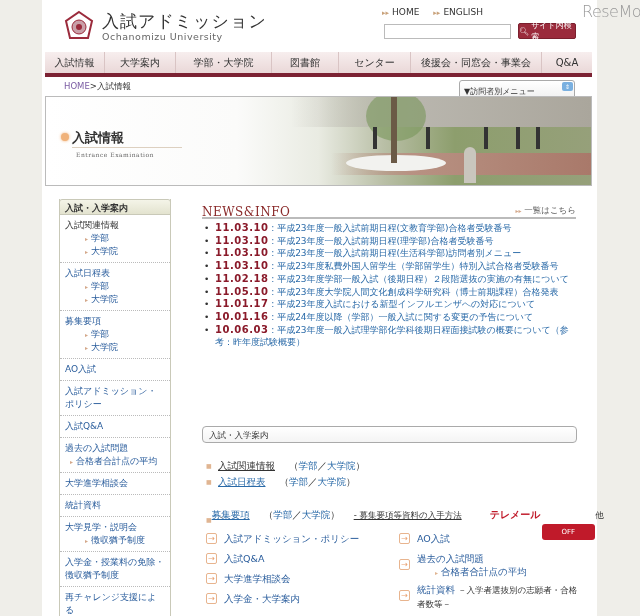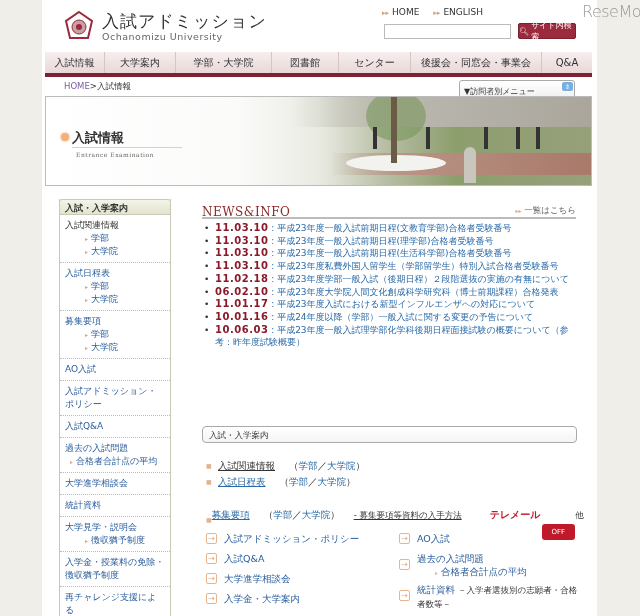--- a/index.html
+++ b/index.html
@@ -76,21 +76,21 @@
   .guide-head { position: absolute; left: 160px; top: 426px; width: 375px; height: 17px; border: 1px solid #aaa; border-radius: 4px; background: linear-gradient(#fff, #f4f4f4); font-size: 8.5px; padding: 3px 6px; color: #333; }
   .guide-list { position: absolute; left: 164px; top: 458px; width: 372px; }
   .gl-row { font-size: 9.5px; line-height: 16px; color: #2a6aa8; display: flex; align-items: center; white-space: nowrap; }
   .gl-row .b { color: #e0b592; font-size: 6px; width: 12px; }
   .gl-row .main { text-decoration: underline; }
   .gl-row .main.dark { color: #333; }
   .gl-row .paren { margin-left: 14px; }
   .gl-row .paren .p { color: #333; }
   .gl-row .note { color: #333; font-size: 8.5px; margin-left: 14px; text-decoration: underline; }
   .gl-row .tele { color: #c01a2a; font-weight: bold; margin-left: 28px; font-size: 10px; }
-  .gl-row .tele-badge { display: inline-block; background: #c01a2a; color: #fff; font-size: 7px; padding: 0 10px; border-radius: 3px; margin-left: 1px; margin-top: 34px; }
+  .gl-row .tele-badge { display: inline-block; background: #c01a2a; color: #fff; font-size: 7px; padding: 0 20px; border-radius: 3px; margin-left: 1px; margin-top: 34px; }
   .gl-row .tele-other { color: #333; font-size: 8.5px; }
   .gl-dash { position: absolute; left: 178px; top: 513px; font-size: 8px; color: #666; }
 
   .col { position: absolute; }
   .ci { display: flex; font-size: 9.5px; line-height: 13px; color: #2a5d9c; margin-bottom: 7px; }
   .ci .ic { width: 11px; height: 11px; border: 1px solid #e8b48e; border-radius: 2px; color: #e8a070; font-size: 8px; line-height: 9px; text-align: center; margin-right: 7px; flex: none; margin-top: 1px; }
   .ci .sub { padding-left: 18px; display: block; }
   .ci .sub .b { color: #e0b592; font-size: 6px; margin-right: 3px; }
   .ci .dk { color: #333; font-size: 8.5px; }
 </style>
@@ -211,33 +211,33 @@
     <li class="news-item">
         <span class="bullet">•</span>
         <span class="body"><span class="date">11.03.10</span><span class="sep"> : </span><span>平成23年度一般入試前期日程(文教育学部)合格者受験番号</span></span>
       </li>
     <li class="news-item">
         <span class="bullet">•</span>
         <span class="body"><span class="date">11.03.10</span><span class="sep"> : </span><span>平成23年度一般入試前期日程(理学部)合格者受験番号</span></span>
       </li>
     <li class="news-item">
         <span class="bullet">•</span>
-        <span class="body"><span class="date">11.03.10</span><span class="sep"> : </span><span>平成23年度一般入試前期日程(生活科学部)合格者受験番号</span></span>
+        <span class="body"><span class="date">11.03.10</span><span class="sep"> : </span><span>平成23年度一般入試前期日程(生活科学部)訪問者別メニュー</span></span>
       </li>
     <li class="news-item">
         <span class="bullet">•</span>
         <span class="body"><span class="date">11.03.10</span><span class="sep"> : </span><span>平成23年度私費外国人留学生（学部留学生）特別入試合格者受験番号</span></span>
       </li>
     <li class="news-item">
         <span class="bullet">•</span>
         <span class="body"><span class="date">11.02.18</span><span class="sep"> : </span><span>平成23年度学部一般入試（後期日程）２段階選抜の実施の有無について</span></span>
       </li>
     <li class="news-item">
         <span class="bullet">•</span>
-        <span class="body"><span class="date">06.02.10</span><span class="sep"> : </span><span>平成23年度大学院人間文化創成科学研究科（博士前期課程）合格発表</span></span>
+        <span class="body"><span class="date">11.05.10</span><span class="sep"> : </span><span>平成23年度大学院人間文化創成科学研究科（博士前期課程）合格発表</span></span>
       </li>
     <li class="news-item">
         <span class="bullet">•</span>
         <span class="body"><span class="date">11.01.17</span><span class="sep"> : </span><span>平成23年度入試における新型インフルエンザへの対応について</span></span>
       </li>
     <li class="news-item">
         <span class="bullet">•</span>
         <span class="body"><span class="date">10.01.16</span><span class="sep"> : </span><span>平成24年度以降（学部）一般入試に関する変更の予告について</span></span>
       </li>
     <li class="news-item">

